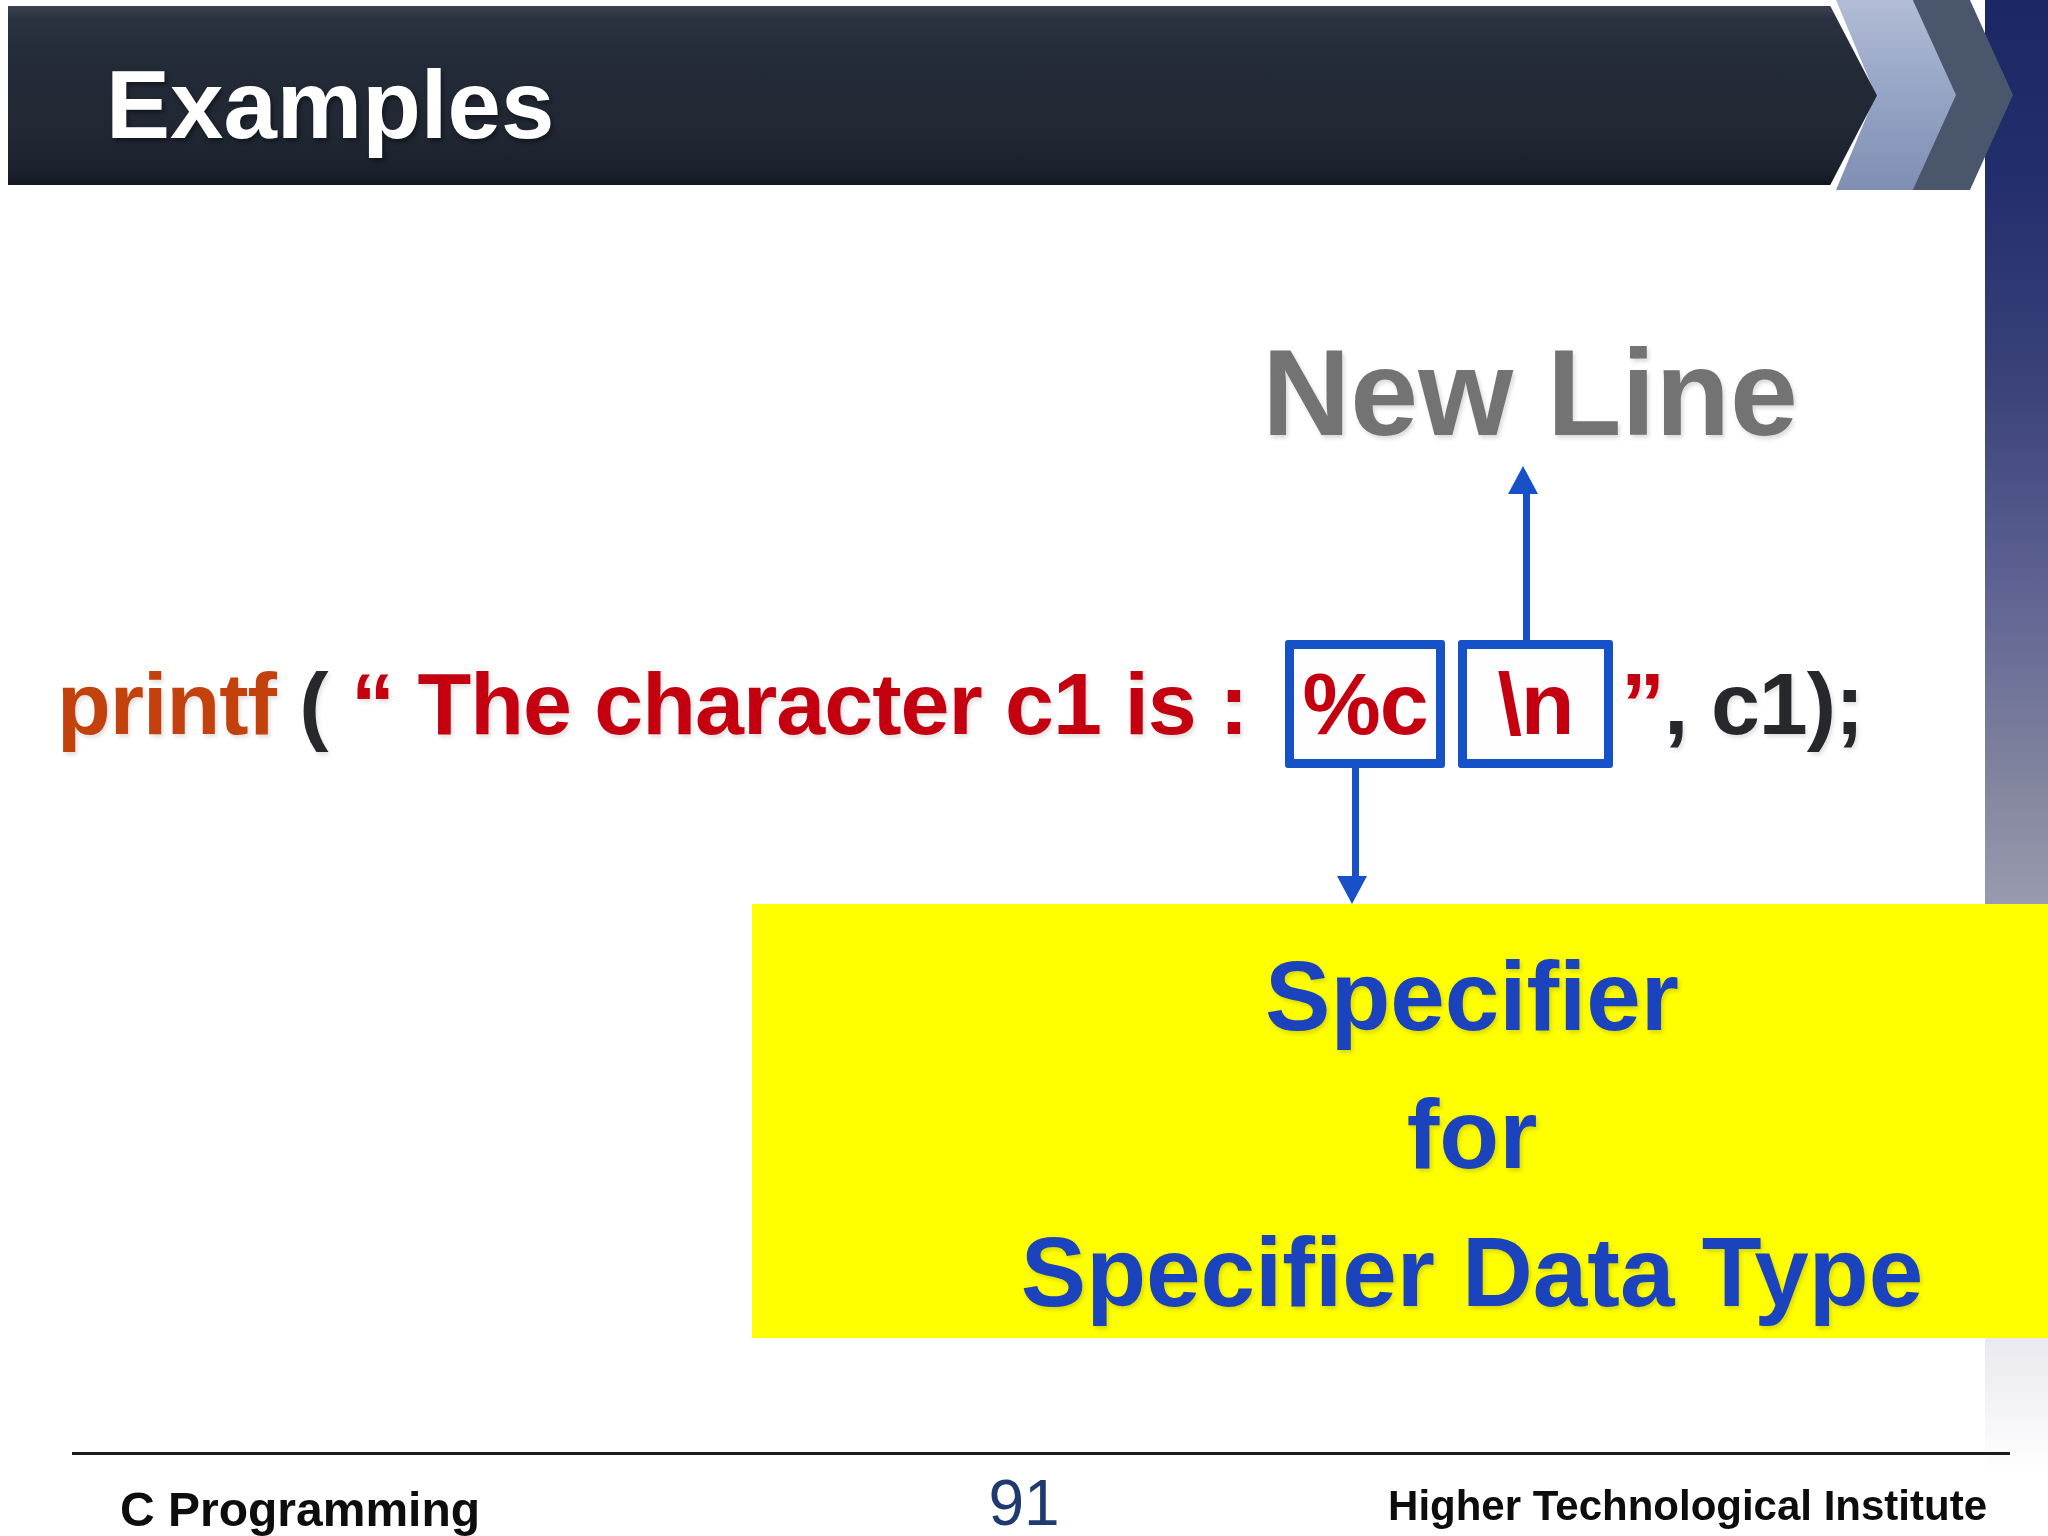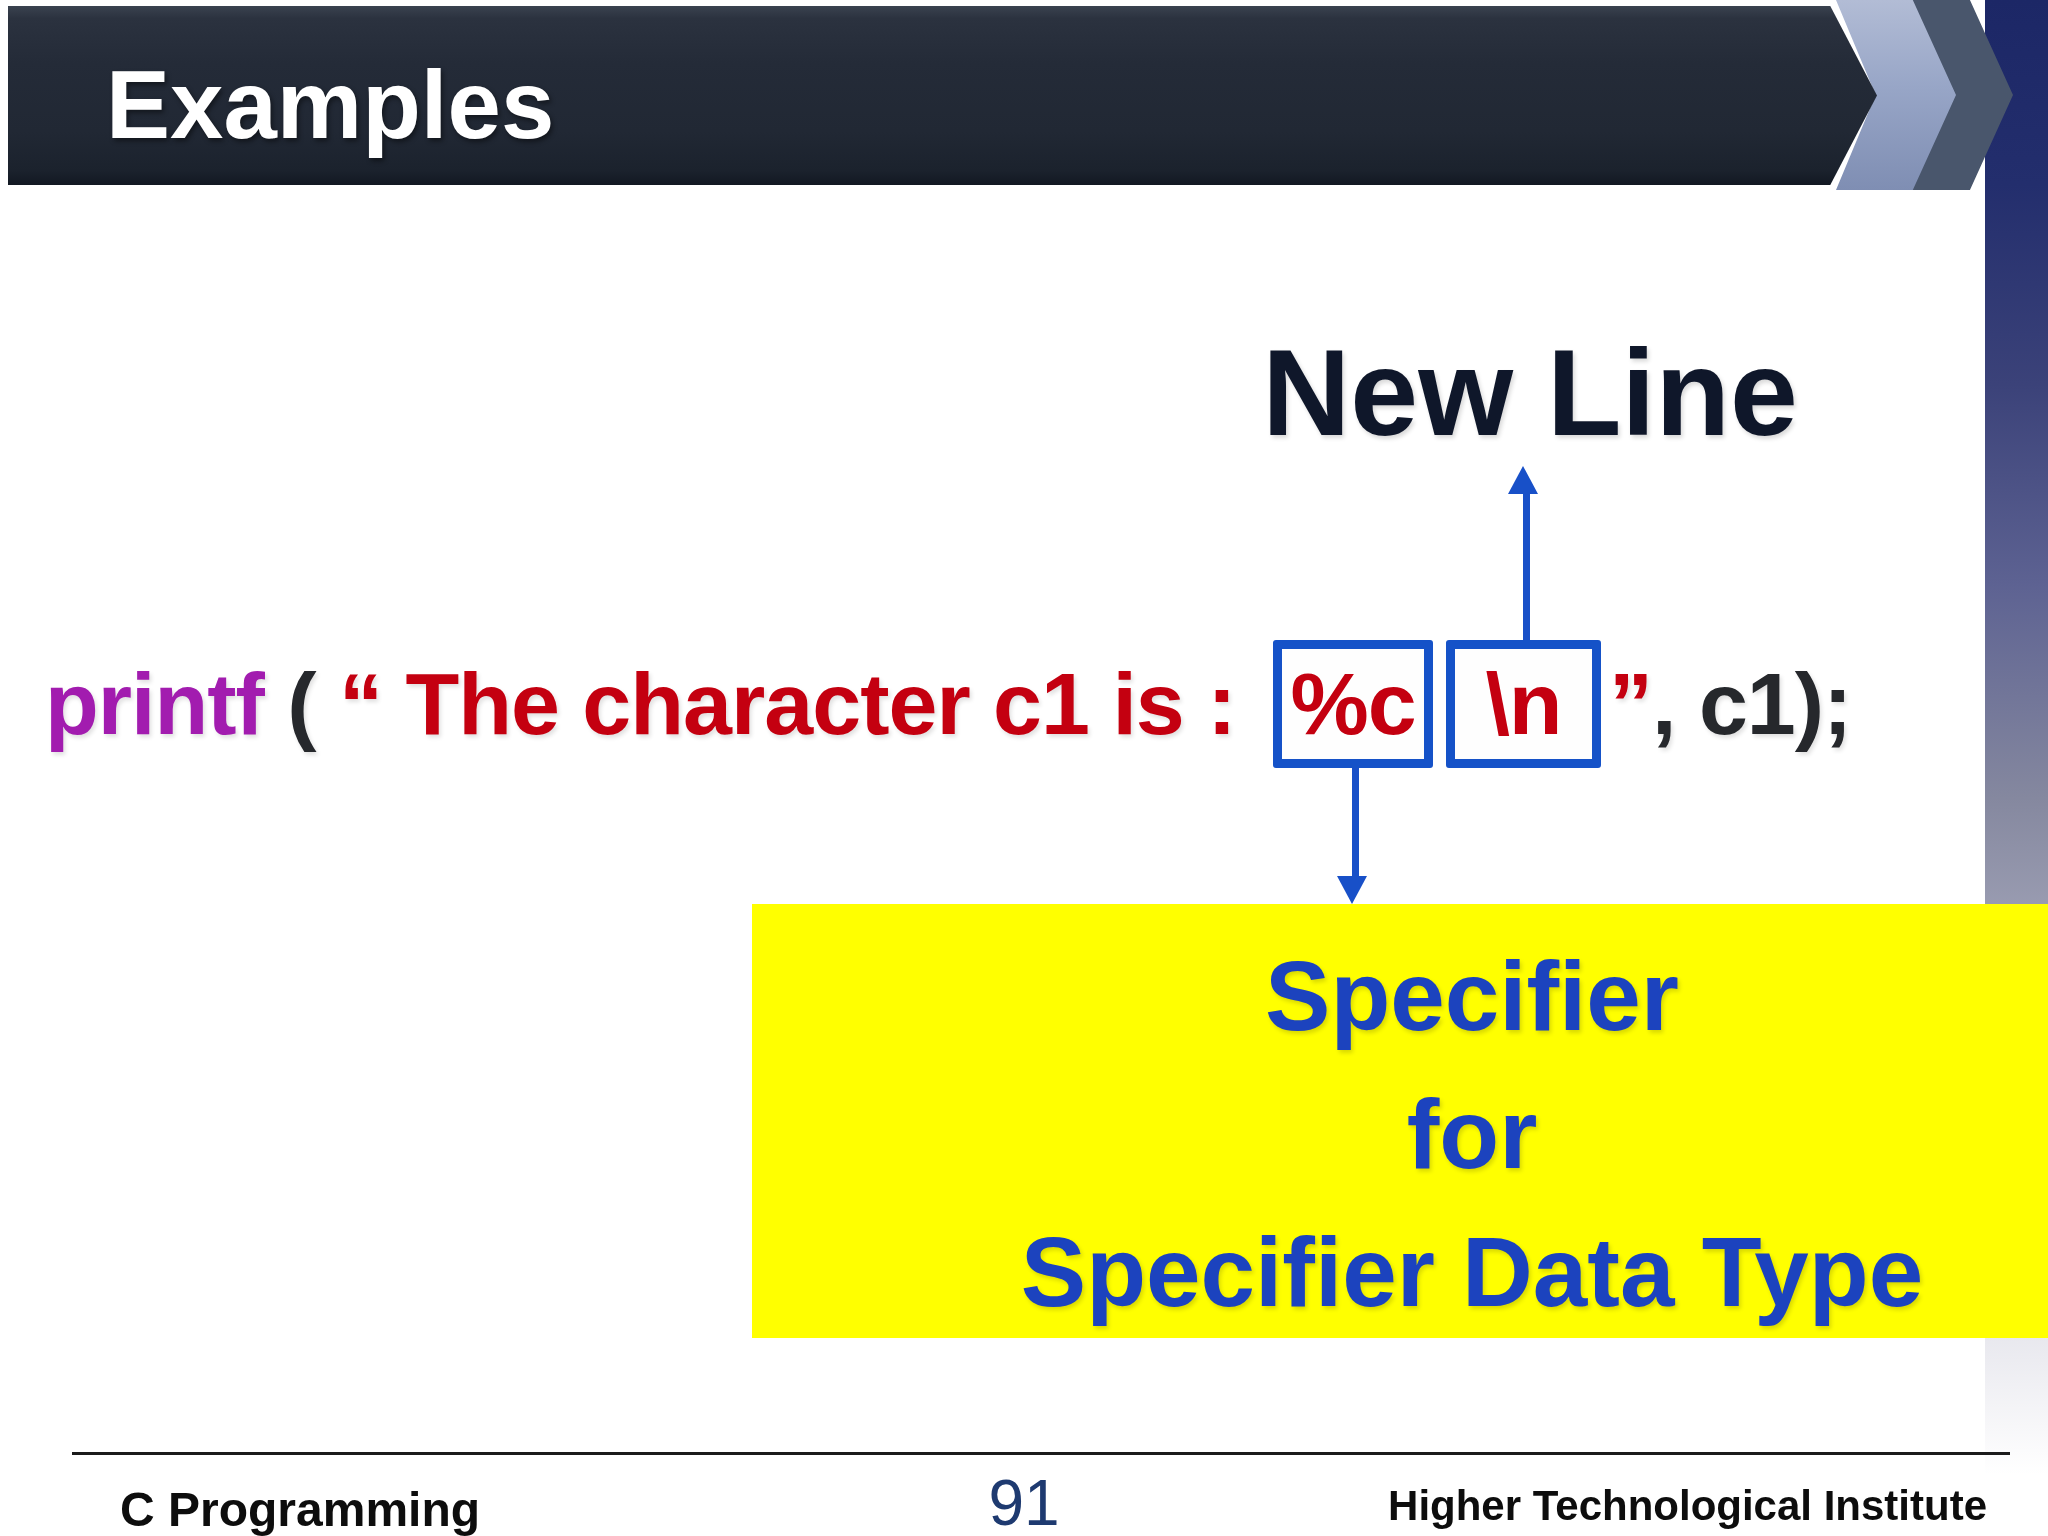--- a/index.html
+++ b/index.html
@@ -54,21 +54,21 @@
     letter-spacing: 0px;
     text-shadow: 2px 3px 5px rgba(0,0,0,0.45);
     margin-left: 36px;
   }
 
   
   .new-line-label {
     position: absolute;
     left: 1255px; top: 332px; width: 550px;
     text-align: center;
-    color: #0f172a;
+    color: #737373;
     font-size: 122px;
     font-weight: bold;
     line-height: 1;
     text-shadow: 2px 3px 4px rgba(0,0,0,0.15);
   }
 
   
   .arrow-line { position: absolute; width: 7px; background: #1850c8; }
   .arrow-head { position: absolute; width: 0; height: 0; }
   .up-line   { left: 1523px; top: 492px; height: 148px; }
@@ -88,21 +88,21 @@
     left: 45px; top: 640px; height: 128px;
     display: flex;
     align-items: center;
     font-size: 88px;
     font-weight: bold;
     line-height: 1;
     white-space: pre;
     letter-spacing: -1px;
     text-shadow: 2px 3px 4px rgba(0,0,0,0.12);
   }
-  .c-blue  { color: #a21caf; }
+  .c-blue  { color: #c2410c; margin-left: 12px; }
   .c-red   { color: #c40010; }
   .c-black { color: #26282c; }
   .code-box {
     box-sizing: border-box;
     height: 128px;
     border: 9px solid #1552c8;
     border-radius: 3px;
     display: flex;
     align-items: center;
     justify-content: center;

